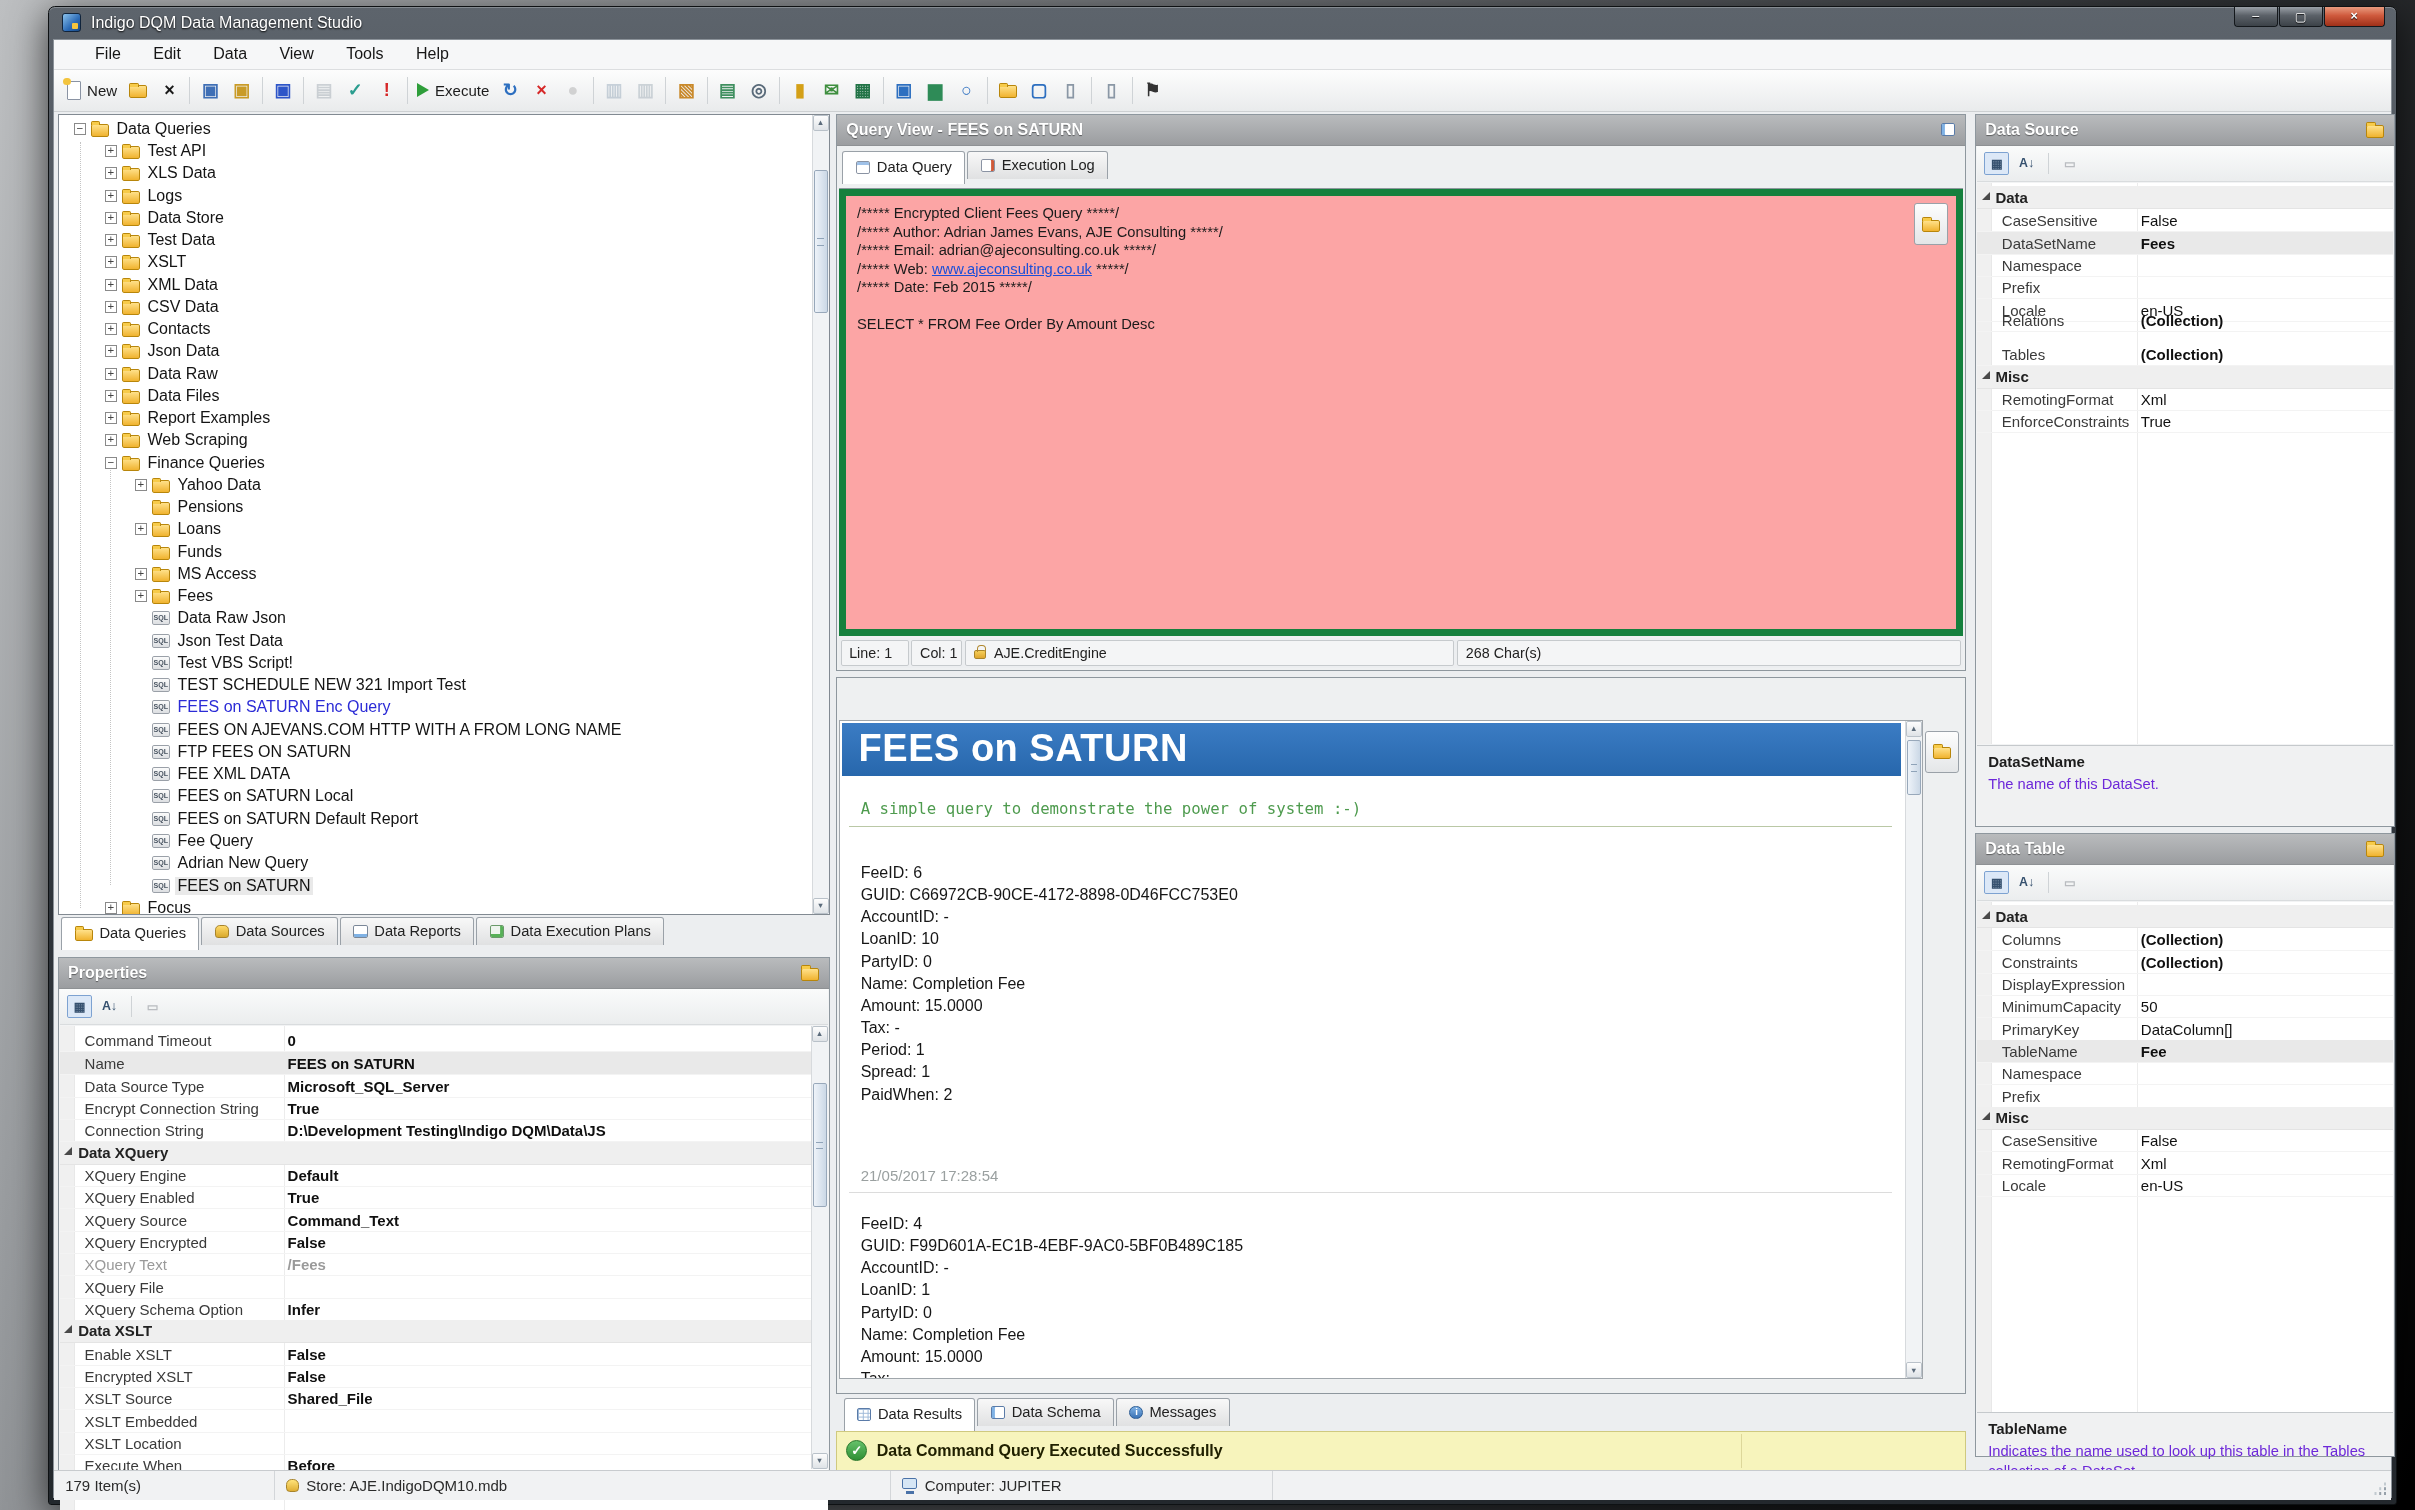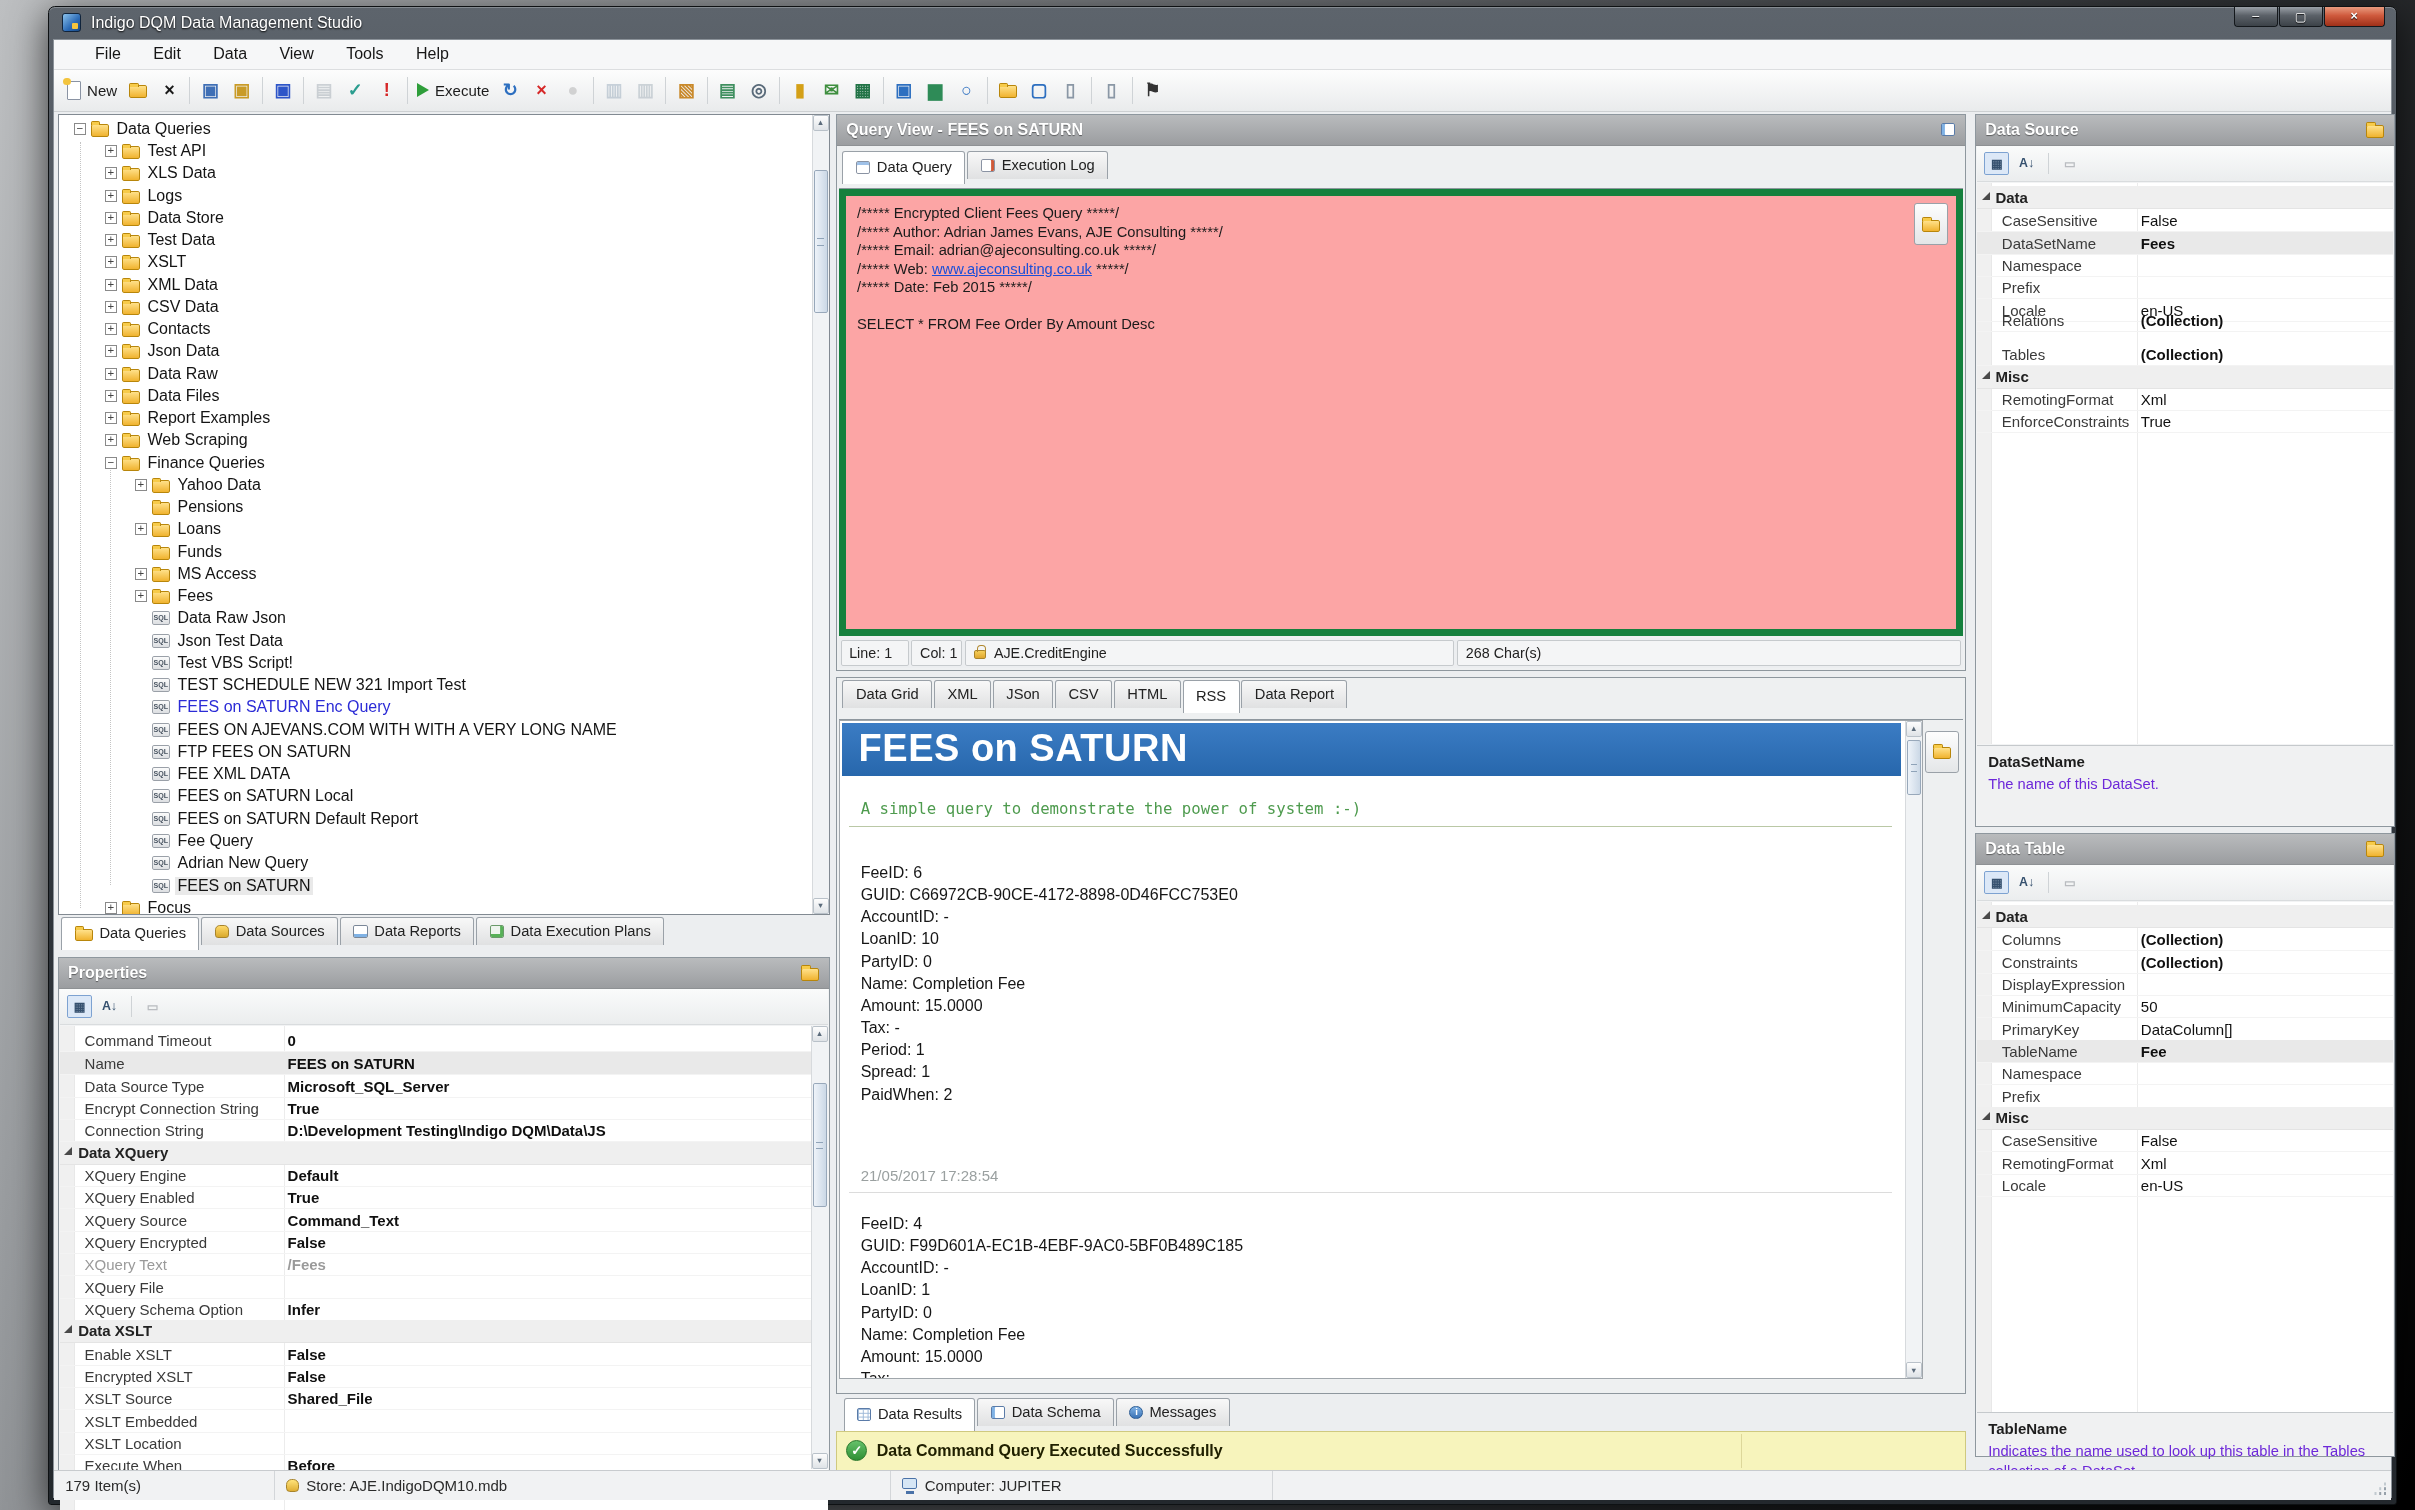--- a/index.html
+++ b/index.html
@@ -433,21 +433,21 @@
               <div class="tlabel2">TEST SCHEDULE NEW 321 Import Test</div>
             </div>
             <div class="trow link" style="top: 582px; left: 76px;">
               <div class="ebox-sp"></div>
               <div class="sqlic">SQL</div>
               <div class="tlabel2">FEES on SATURN Enc Query</div>
             </div>
             <div class="trow" style="top: 605px; left: 76px;">
               <div class="ebox-sp"></div>
               <div class="sqlic">SQL</div>
-              <div class="tlabel2">FEES ON AJEVANS.COM WITH WITH A VERY LONG NAME</div>
+              <div class="tlabel2">FEES ON AJEVANS.COM HTTP WITH A FROM LONG NAME</div>
             </div>
             <div class="trow" style="top: 627px; left: 76px;">
               <div class="ebox-sp"></div>
               <div class="sqlic">SQL</div>
               <div class="tlabel2">FTP FEES ON SATURN</div>
             </div>
             <div class="trow" style="top: 649px; left: 76px;">
               <div class="ebox-sp"></div>
               <div class="sqlic">SQL</div>
               <div class="tlabel2">FEE XML DATA</div>
@@ -644,43 +644,20 @@
           <div class="qcell qc2">Col: 1</div>
           <div class="qcell qc3">
             <span class="minilock"></span>
             <span>AJE.CreditEngine</span>
           </div>
           <div class="qcell qc4">268 Char(s)</div>
         </div>
       </div>
 
       <div class="group results">
-        <div class="tabstrip" id="resTabs">
-            <div class="tab">
-              <div class="tab-label">Data Grid</div>
-            </div>
-            <div class="tab">
-              <div class="tab-label">XML</div>
-            </div>
-            <div class="tab">
-              <div class="tab-label">JSon</div>
-            </div>
-            <div class="tab">
-              <div class="tab-label">CSV</div>
-            </div>
-            <div class="tab">
-              <div class="tab-label">HTML</div>
-            </div>
-            <div class="tab active">
-              <div class="tab-label">RSS</div>
-            </div>
-            <div class="tab">
-              <div class="tab-label">Data Report</div>
-            </div>
-          </div>
         <div class="rsscontent">
           <div class="banner">
             <span>FEES on SATURN</span>
           </div>
           <div class="subtitle">A simple query to demonstrate the power of system :-)</div>
           <div class="hr1"></div>
           <div class="recs" id="rec1" style="top:143px;height:253px;">
               <div class="rline" style="top: 0px;">FeeID: 6</div>
               <div class="rline" style="top: 22px;">GUID: C66972CB-90CE-4172-8898-0D46FCC753E0</div>
               <div class="rline" style="top: 44px;">AccountID: -</div>

